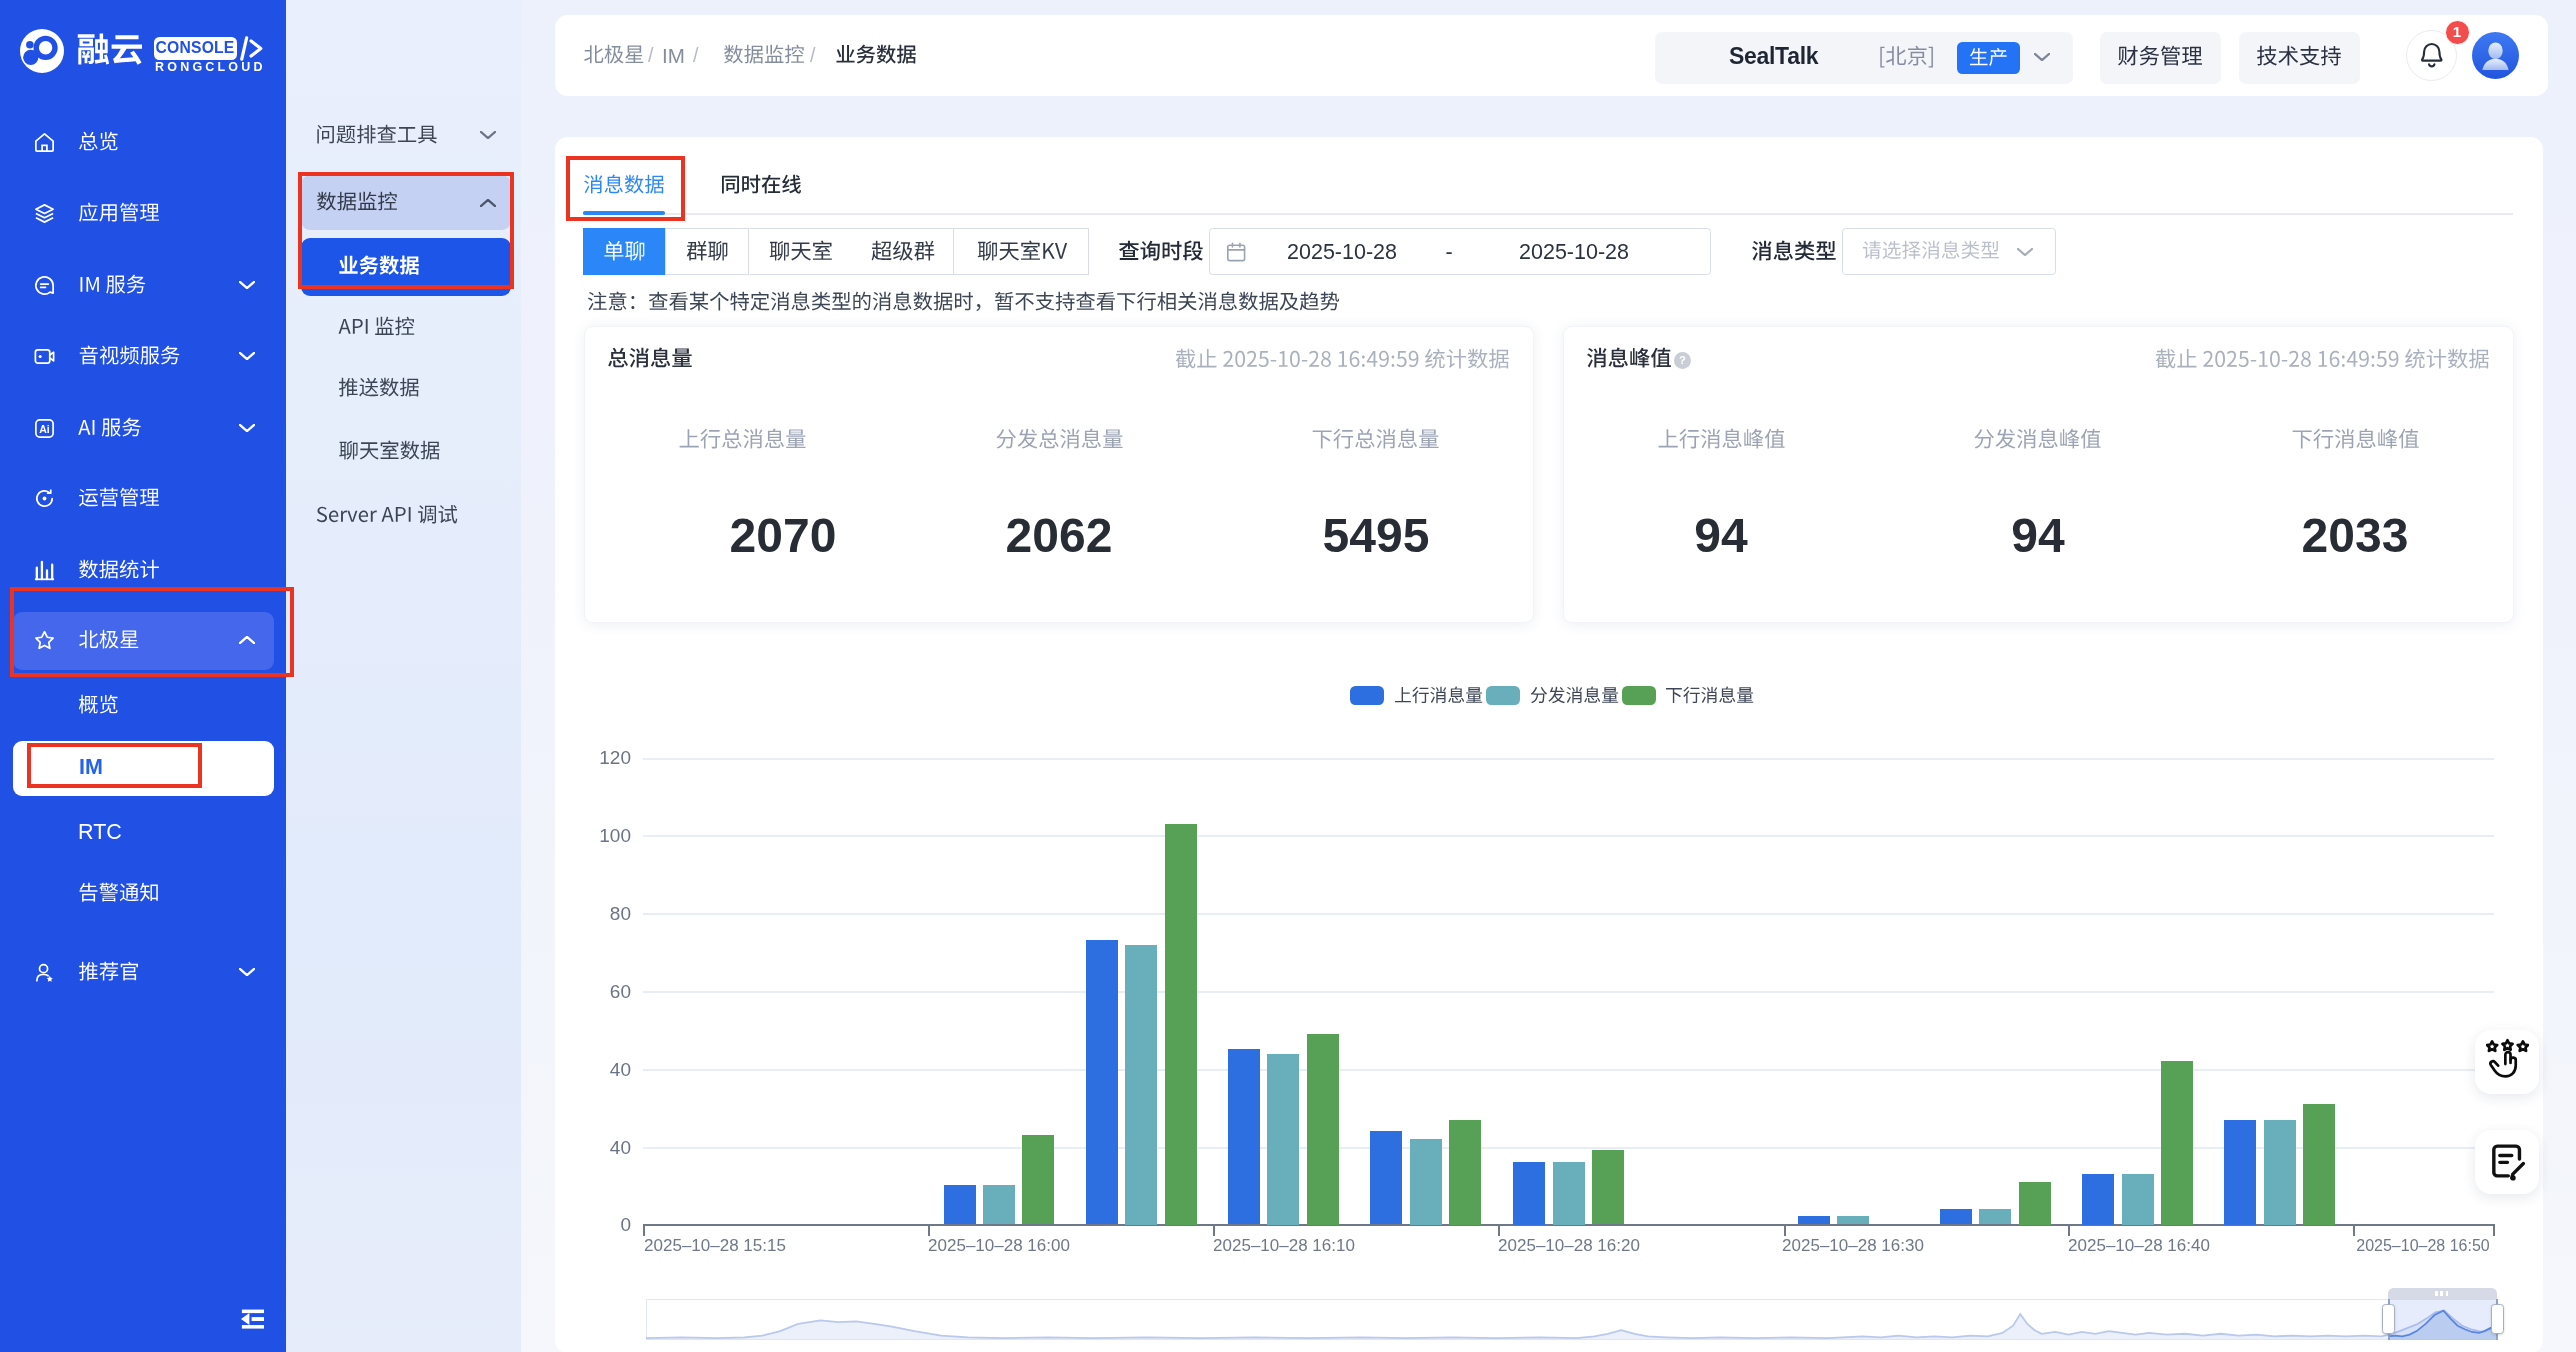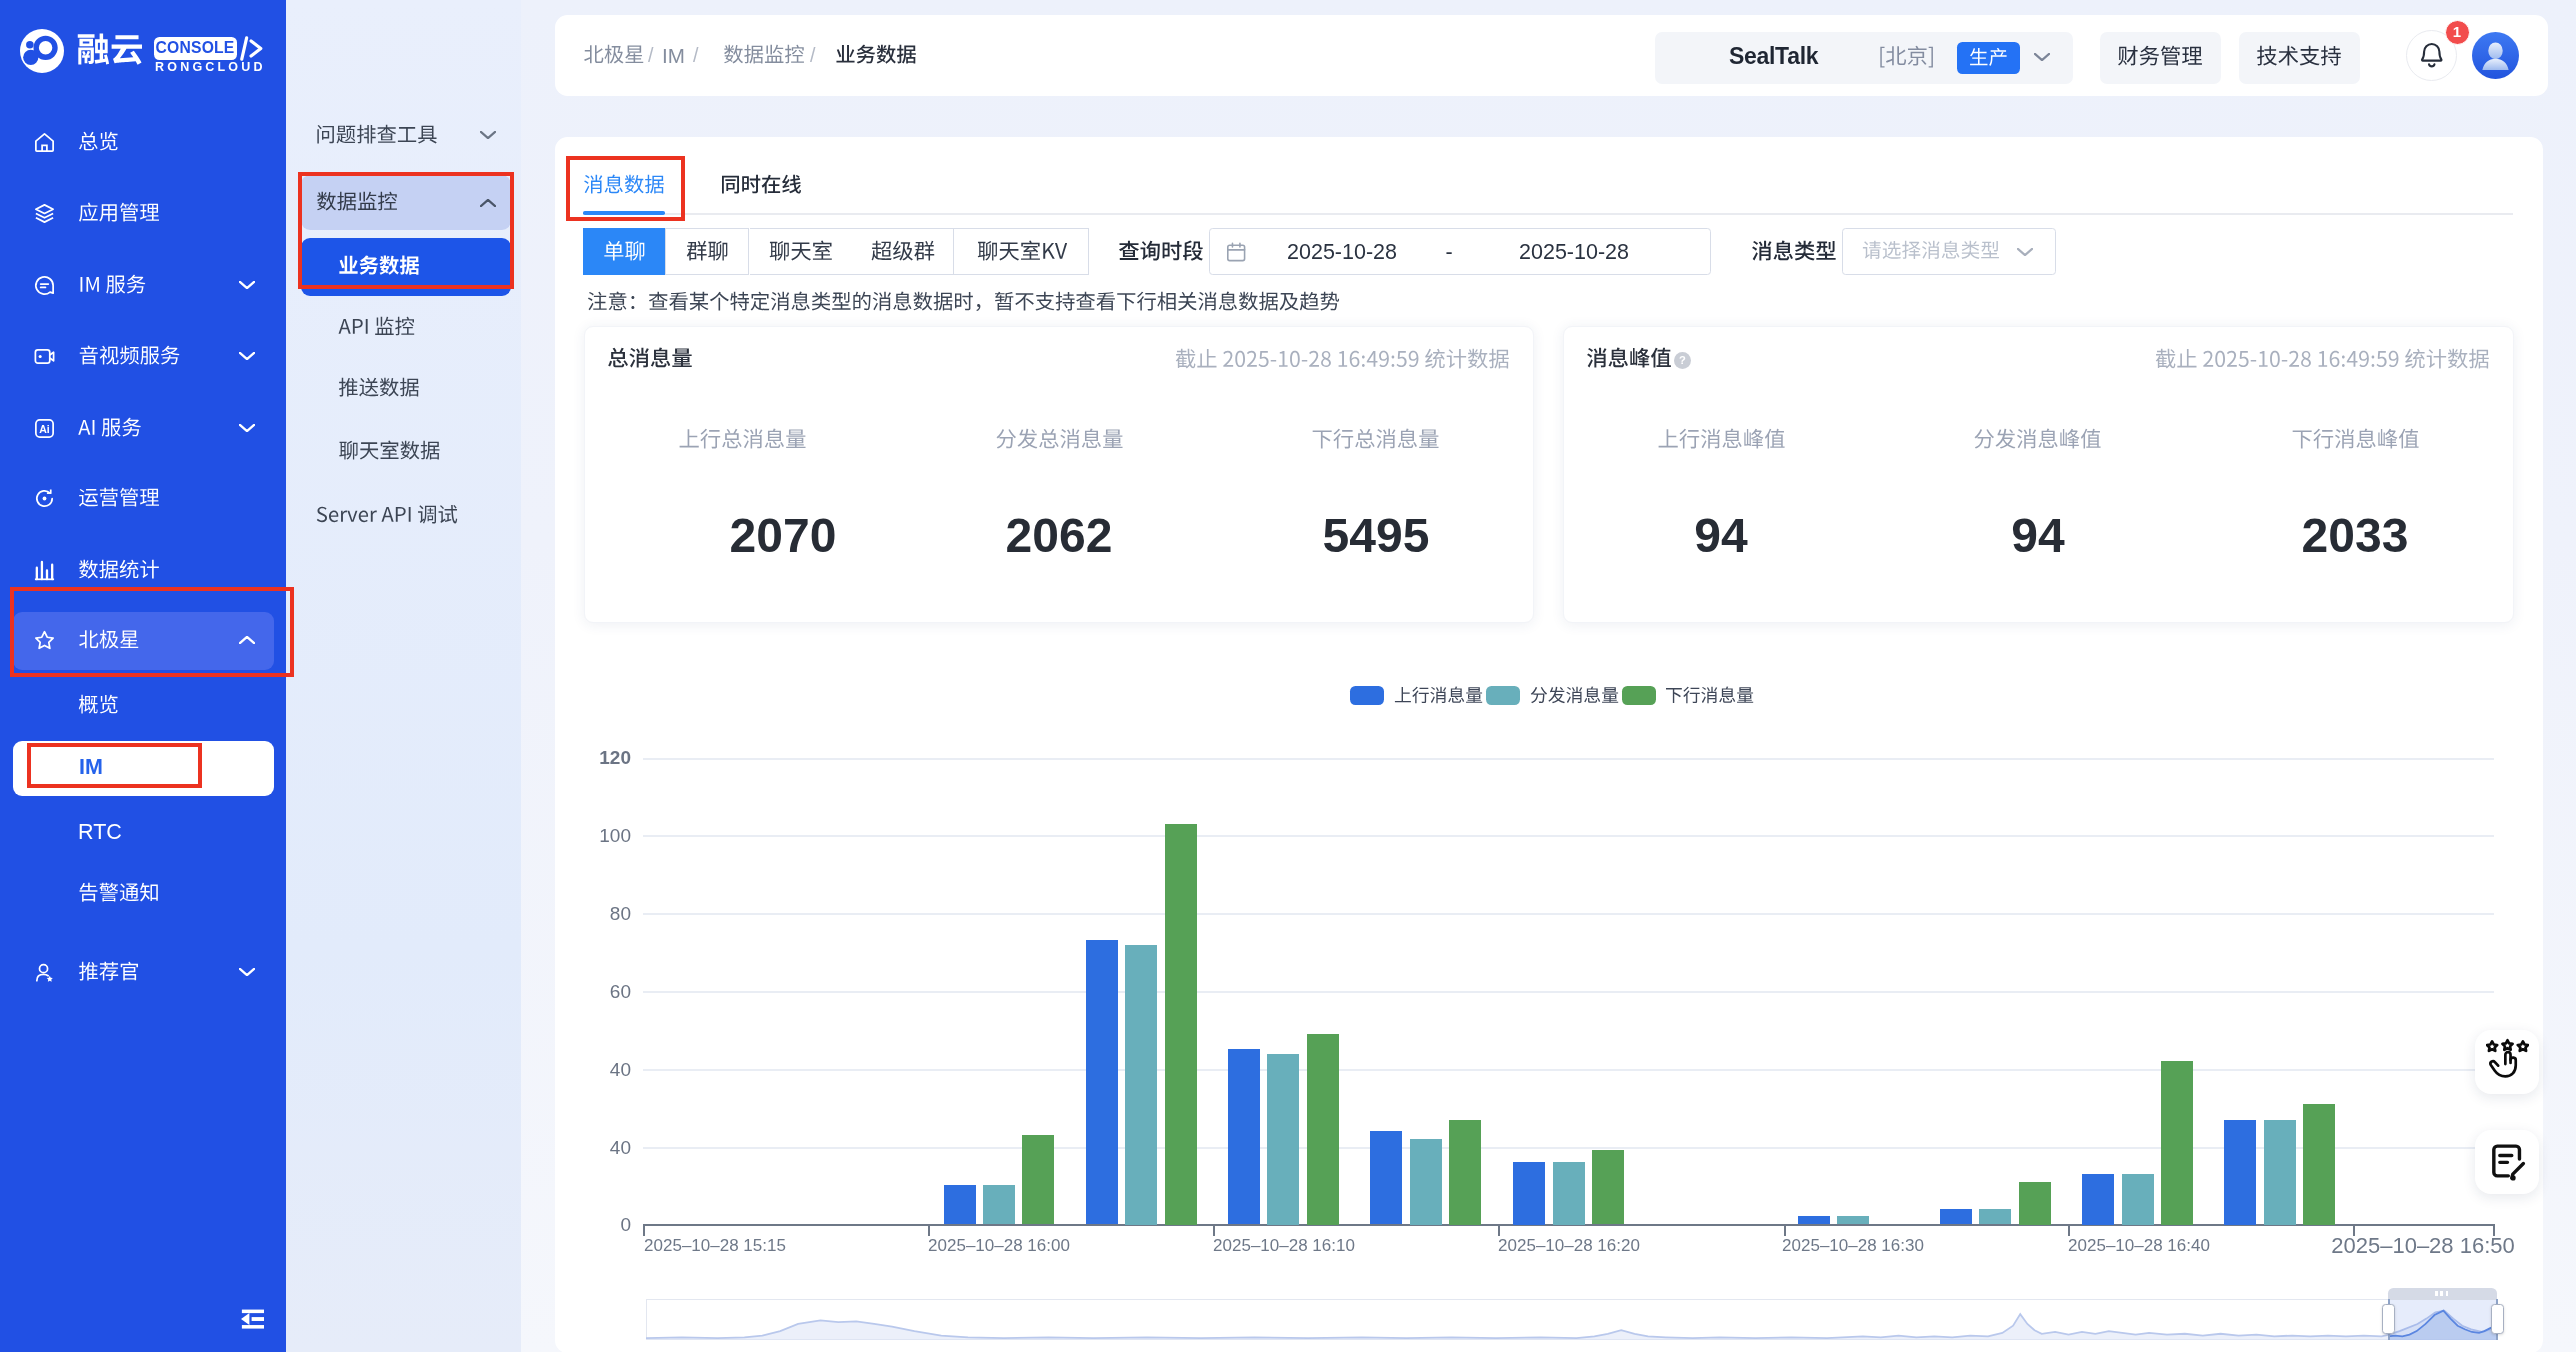--- a/index.html
+++ b/index.html
@@ -424,36 +424,36 @@
 <div class="abs" style="left:631px;top:1148px;transform:translate(-100%,-50%);font-size:19px;line-height:21.5px;color:#6B7484;font-weight:400;letter-spacing:0px;white-space:nowrap;">40</div>
 <div class="abs" style="left:643px;top:1069px;width:1851px;height:1.8px;background:#E9EDF4"></div>
 <div class="abs" style="left:631px;top:1070px;transform:translate(-100%,-50%);font-size:19px;line-height:21.5px;color:#6B7484;font-weight:400;letter-spacing:0px;white-space:nowrap;">40</div>
 <div class="abs" style="left:643px;top:991px;width:1851px;height:1.8px;background:#E9EDF4"></div>
 <div class="abs" style="left:631px;top:992px;transform:translate(-100%,-50%);font-size:19px;line-height:21.5px;color:#6B7484;font-weight:400;letter-spacing:0px;white-space:nowrap;">60</div>
 <div class="abs" style="left:643px;top:913px;width:1851px;height:1.8px;background:#E9EDF4"></div>
 <div class="abs" style="left:631px;top:914px;transform:translate(-100%,-50%);font-size:19px;line-height:21.5px;color:#6B7484;font-weight:400;letter-spacing:0px;white-space:nowrap;">80</div>
 <div class="abs" style="left:643px;top:835px;width:1851px;height:1.8px;background:#E9EDF4"></div>
 <div class="abs" style="left:631px;top:836px;transform:translate(-100%,-50%);font-size:19px;line-height:21.5px;color:#6B7484;font-weight:400;letter-spacing:0px;white-space:nowrap;">100</div>
 <div class="abs" style="left:643px;top:758px;width:1851px;height:1.8px;background:#E9EDF4"></div>
-<div class="abs" style="left:631px;top:758px;transform:translate(-100%,-50%);font-size:19px;line-height:21.5px;color:#6B7484;font-weight:700;letter-spacing:0px;white-space:nowrap;">120</div>
+<div class="abs" style="left:631px;top:758px;transform:translate(-100%,-50%);font-size:19px;line-height:21.5px;color:#6B7484;font-weight:400;letter-spacing:0px;white-space:nowrap;">120</div>
 <div class="abs" style="left:643px;top:1224px;width:1.8px;height:11.6px;background:#6E7887"></div>
 <div class="abs" style="left:928px;top:1224px;width:1.8px;height:11.6px;background:#6E7887"></div>
 <div class="abs" style="left:1213px;top:1224px;width:1.8px;height:11.6px;background:#6E7887"></div>
 <div class="abs" style="left:1498px;top:1224px;width:1.8px;height:11.6px;background:#6E7887"></div>
 <div class="abs" style="left:1784px;top:1224px;width:1.8px;height:11.6px;background:#6E7887"></div>
 <div class="abs" style="left:2068px;top:1224px;width:1.8px;height:11.6px;background:#6E7887"></div>
 <div class="abs" style="left:2353px;top:1224px;width:1.8px;height:11.6px;background:#6E7887"></div>
 <div class="abs" style="left:2493px;top:1224px;width:1.8px;height:11.6px;background:#6E7887"></div>
 <div class="abs" style="left:715px;transform:translateX(-50%);top:1236px;font-size:17px;line-height:19.7px;color:#6E7888;font-weight:400;letter-spacing:0px;white-space:nowrap;">2025–10–28 15:15</div>
 <div class="abs" style="left:999px;transform:translateX(-50%);top:1236px;font-size:17px;line-height:19.7px;color:#6E7888;font-weight:400;letter-spacing:0px;white-space:nowrap;">2025–10–28 16:00</div>
 <div class="abs" style="left:1284px;transform:translateX(-50%);top:1236px;font-size:17px;line-height:19.7px;color:#6E7888;font-weight:400;letter-spacing:0px;white-space:nowrap;">2025–10–28 16:10</div>
 <div class="abs" style="left:1569px;transform:translateX(-50%);top:1236px;font-size:17px;line-height:19.7px;color:#6E7888;font-weight:400;letter-spacing:0px;white-space:nowrap;">2025–10–28 16:20</div>
 <div class="abs" style="left:1853px;transform:translateX(-50%);top:1236px;font-size:17px;line-height:19.7px;color:#6E7888;font-weight:400;letter-spacing:0px;white-space:nowrap;">2025–10–28 16:30</div>
 <div class="abs" style="left:2139px;transform:translateX(-50%);top:1236px;font-size:17px;line-height:19.7px;color:#6E7888;font-weight:400;letter-spacing:0px;white-space:nowrap;">2025–10–28 16:40</div>
-<div class="abs" style="left:2423px;transform:translateX(-50%);top:1236px;font-size:22px;line-height:19.7px;color:#6E7888;font-weight:400;letter-spacing:0px;white-space:nowrap;">2025–10–28 16:50</div>
+<div class="abs" style="left:2423px;transform:translateX(-50%);top:1236px;font-size:16px;line-height:19.7px;color:#6E7888;font-weight:400;letter-spacing:0px;white-space:nowrap;">2025–10–28 16:50</div>
 <div class="abs" style="left:944px;top:1185px;width:32px;height:39px;background:#2D6EE0"></div>
 <div class="abs" style="left:983px;top:1185px;width:32px;height:39px;background:#68AFBB"></div>
 <div class="abs" style="left:1022px;top:1135px;width:32px;height:89px;background:#56A156"></div>
 <div class="abs" style="left:1086px;top:940px;width:32px;height:284px;background:#2D6EE0"></div>
 <div class="abs" style="left:1125px;top:945px;width:32px;height:280px;background:#68AFBB"></div>
 <div class="abs" style="left:1165px;top:824px;width:32px;height:401px;background:#56A156"></div>
 <div class="abs" style="left:1228px;top:1049px;width:32px;height:175px;background:#2D6EE0"></div>
 <div class="abs" style="left:1267px;top:1054px;width:32px;height:171px;background:#68AFBB"></div>
 <div class="abs" style="left:1307px;top:1034px;width:32px;height:191px;background:#56A156"></div>
 <div class="abs" style="left:1370px;top:1131px;width:32px;height:93px;background:#2D6EE0"></div>

